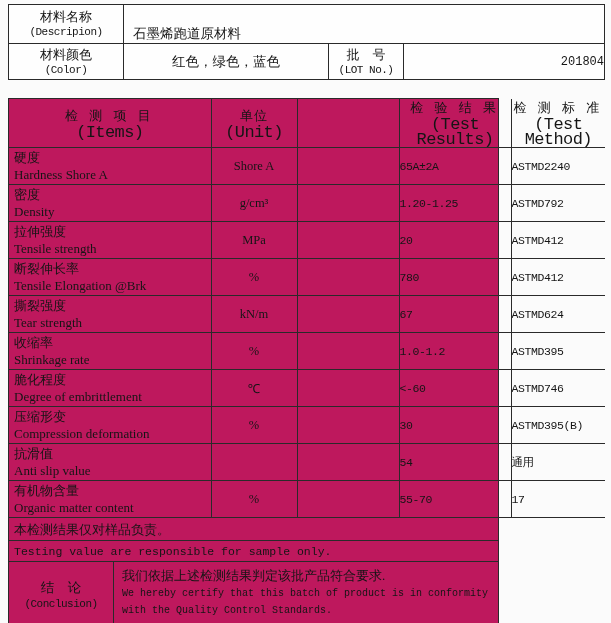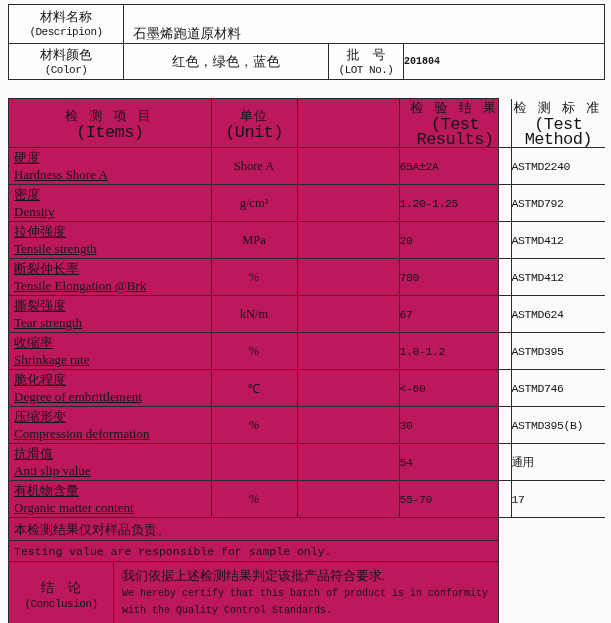--- a/index.html
+++ b/index.html
@@ -27,21 +27,21 @@
   }
   .label-cell { text-align: center; }
   .label-zh { font-size: 13px; line-height: 17px; white-space: pre; }
   .label-en { font-size: 11px; line-height: 15px; font-family: "Liberation Mono", monospace; letter-spacing: -0.5px; }
   .material-name-cell {
     vertical-align: top;
     padding: 20px 0 0 9px;
     font-size: 13.5px;
   }
   .center-cell { text-align: center; font-size: 13.5px; }
-  .lot-value-cell { text-align: left; font-size: 10px; font-family: "Liberation Mono", monospace; font-weight: bold; }
+  .lot-value-cell { text-align: right; font-size: 12px; font-family: "Liberation Mono", monospace; }
 
   
   .main-wrap {
     position: absolute;
     left: 8px; top: 98px;
     width: 491px;
     background: #be185d;
     border: 1.4px solid #2a2a2a;
     border-bottom-width: 3px;
   }
@@ -53,21 +53,21 @@
   .test-table td {
     border-right: 1px solid #2a2a2a;
     border-bottom: 1px solid #2a2a2a;
     vertical-align: middle;
     overflow: hidden;
   }
   .test-table td:last-child { border-right: none; }
   .th-cell { text-align: center; }
   .th-zh { font-size: 13px; letter-spacing: 4px; line-height: 18px; }
   .th-en { font-size: 17px; line-height: 15px; font-family: "Liberation Mono", monospace; letter-spacing: -0.6px; }
-  .item-cell { padding-left: 5px; text-decoration: underline; }
+  .item-cell { padding-left: 5px; }
   .item-zh { font-size: 13px; line-height: 17.5px; }
   .item-en { font-size: 13px; line-height: 17.5px; }
   .unit-cell { text-align: center; font-size: 12.5px; }
   .result-cell, .method-cell {
     font-size: 11.5px;
     font-family: "Liberation Mono", monospace;
     letter-spacing: -0.4px;
   }
 
   

